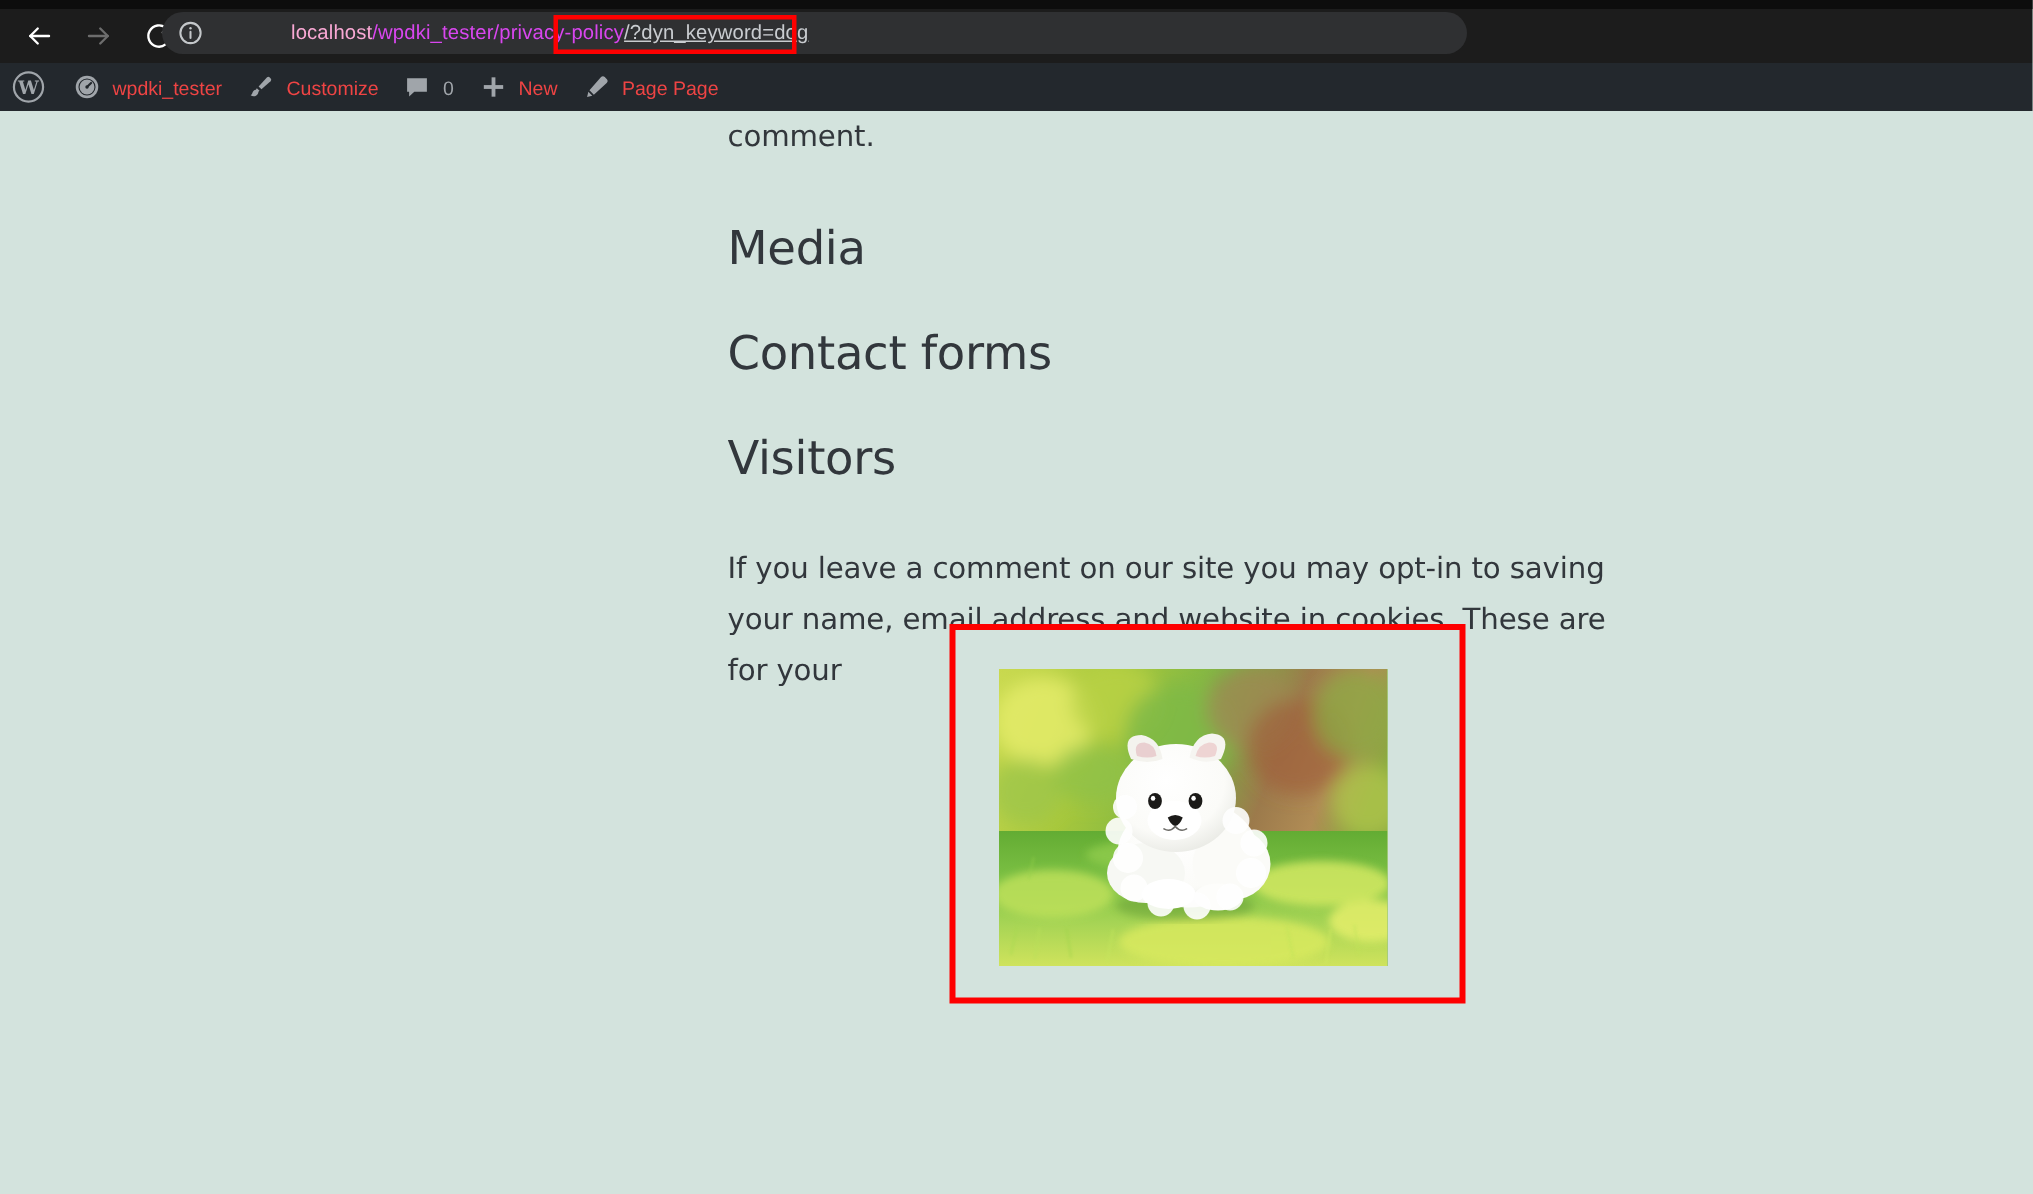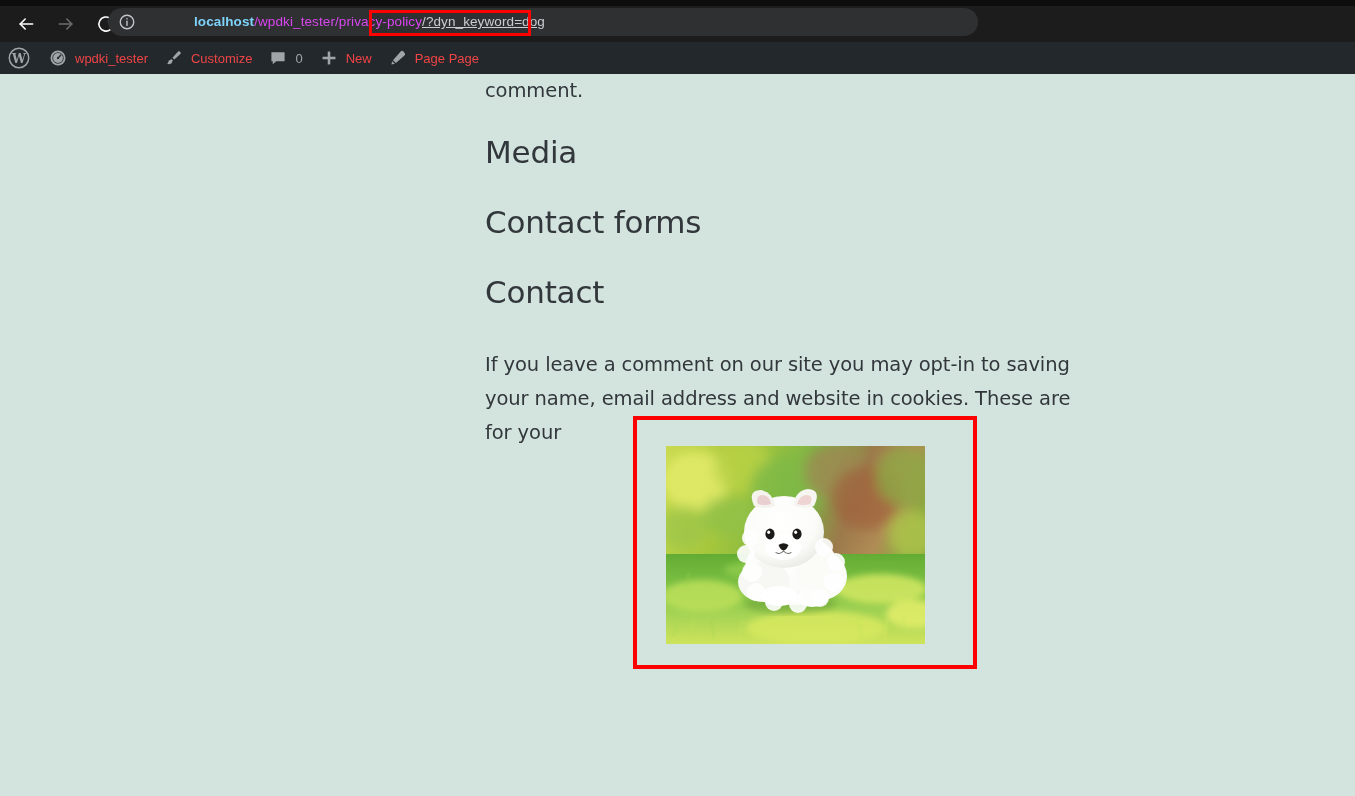--- a/index.html
+++ b/index.html
@@ -65,22 +65,22 @@
   }
   #omnibox-url {
     font-family: "Liberation Sans", sans-serif;
     font-size: 13.5px;
     color: #9aa0a6;
     white-space: nowrap;
     letter-spacing: 0.1px;
     line-height: 28px;
   }
   #omnibox-url .host {
-    color: #7dd3fc;
-    font-weight: bold;
+    color: #f9a8d4;
+    font-weight: normal;
     padding-left: 48px;
   }
   #omnibox-url .path { color: #d946ef; }
   #omnibox-url .query { color: #c9ccd0; text-decoration: underline; }
 
   
   #url-highlight-box {
     position: absolute;
     left: 369px;
     top: 10px;
@@ -149,21 +149,21 @@
   }
   h2.section-heading {
     font-family: "DejaVu Sans", sans-serif;
     font-weight: 400;
     font-size: 31px;
     line-height: 38px;
     color: #32373c;
     letter-spacing: -0.2px;
   }
   #para-comment-tail { margin-top: 0px; }
-  #heading-media { margin-top: 25px; }
+  #heading-media { margin-top: 39px; }
   #para-media { margin-top: 38px; width: 625px; }
   #heading-contact-forms { margin-top: 32px; }
   #heading-cookies { margin-top: 32px; }
   #para-cookies { margin-top: 37px; width: 600px; }
 
   
   #media-figure-wrap {
     position: absolute;
     left: 633px;
     top: 342px;
@@ -290,21 +290,21 @@
 <div id="page-content">
 
   <div id="article">
     <p class="body-text" id="para-comment-tail">comment.</p>
 
     <h2 class="section-heading" id="heading-media">Media</h2>
 
 
     <h2 class="section-heading" id="heading-contact-forms">Contact forms</h2>
 
-    <h2 class="section-heading" id="heading-cookies">Contact</h2>
+    <h2 class="section-heading" id="heading-cookies">Visitors</h2>
 
     <p class="body-text" id="para-cookies">If you leave a comment on our site you may opt-in to saving your name, email address and website in cookies. These are for your</p>
   </div>
 
   <div id="media-figure-wrap">
     <div id="media-image">
       <svg viewBox="0 0 259 198" preserveAspectRatio="none" role="img">
         <defs>
           <linearGradient id="skyg" x1="0" y1="0" x2="1" y2="0.3">
             <stop offset="0%" stop-color="#c9d94f"></stop>

